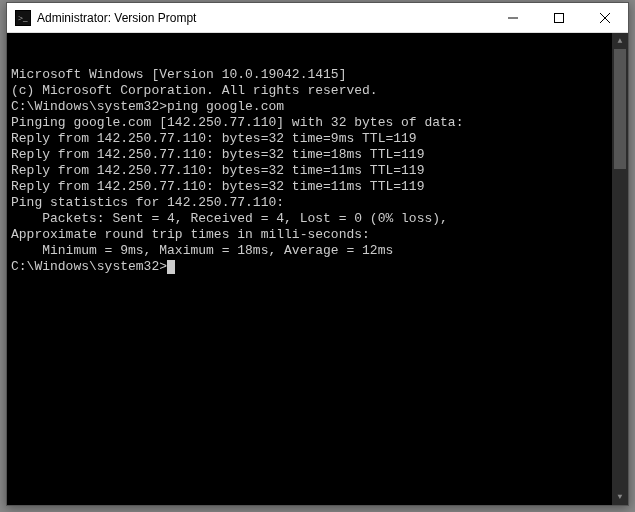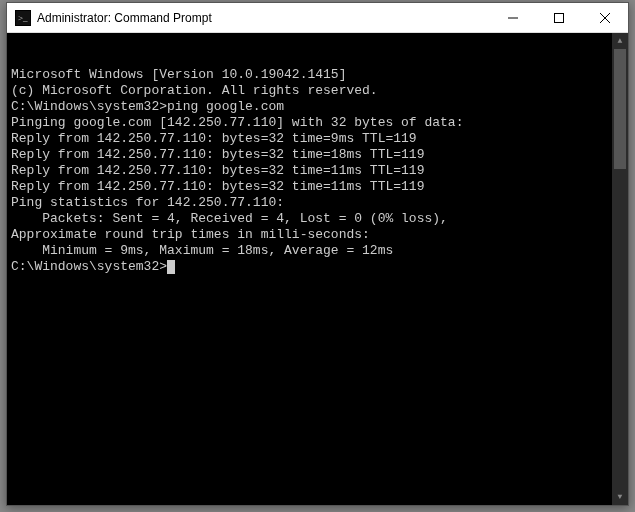--- a/index.html
+++ b/index.html
@@ -118,21 +118,21 @@
 
 <div class="window">
   <div class="titlebar">
     <span class="titlebar-icon">
       <svg width="16" height="16" viewBox="0 0 16 16">
         <rect x="0" y="0" width="16" height="16" fill="#000"></rect>
         <rect x="1" y="1" width="14" height="14" fill="#111"></rect>
         <text x="3" y="11" font-size="9" fill="#ccc" font-family="Consolas">&gt;_</text>
       </svg>
     </span>
-    <span class="titlebar-title">Administrator: Command Prompt</span>
+    <span class="titlebar-title">Administrator: Version Prompt</span>
     <div class="window-controls">
       <div class="win-btn">
         <svg width="10" height="10" viewBox="0 0 10 10">
             <line x1="0" y1="5" x2="10" y2="5" stroke="#000" stroke-width="1"></line>
           </svg>
       </div>
       <div class="win-btn">
         <svg width="10" height="10" viewBox="0 0 10 10">
             <rect x="0.5" y="0.5" width="9" height="9" fill="none" stroke="#000" stroke-width="1"></rect>
           </svg>

